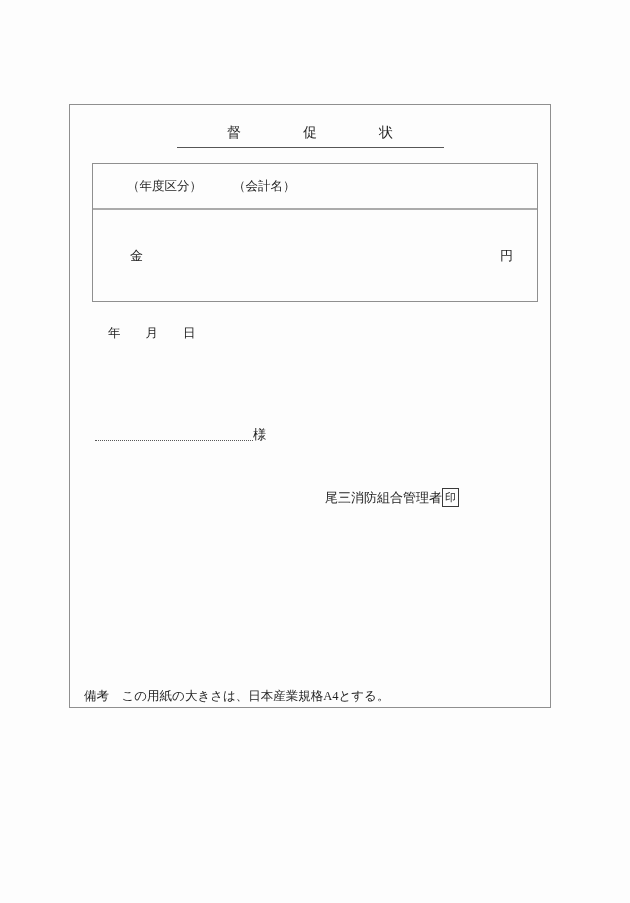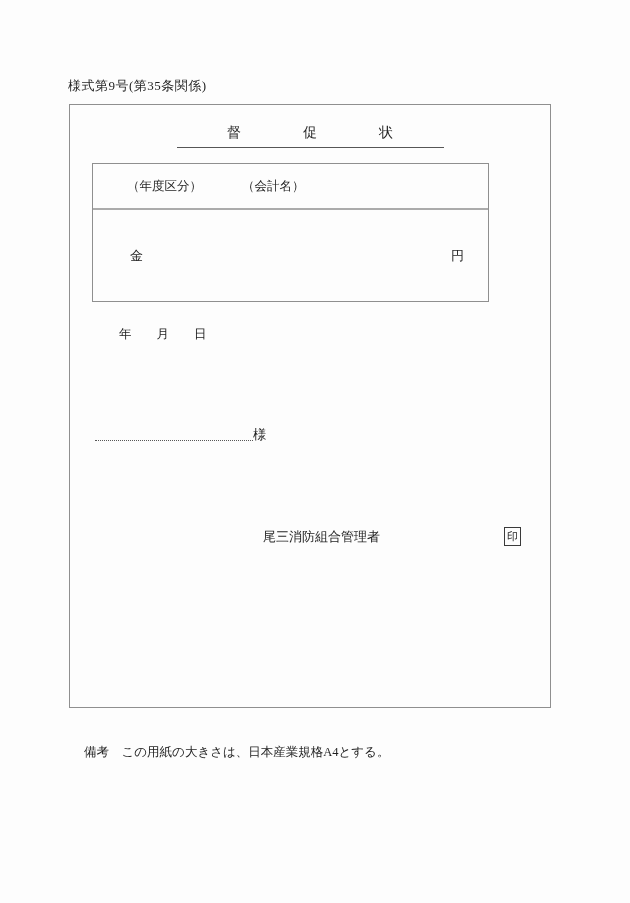--- a/index.html
+++ b/index.html
@@ -28,87 +28,86 @@
     margin: 21px auto 0;
     width: 267px;
     border-bottom: 1px solid #565656;
     display: flex; justify-content: center; gap: 62px;
     padding-bottom: 7px;
     font-size: 14px; line-height: 14px;
   }
 
   .amount-table {
     margin: 15px 0 0 22px;
-    width: 397px;
+    width: 446px;
     border: 1px solid #8f8f8f;
     box-sizing: border-box;
     background: #fdfdfd;
   }
   .amount-table .row1 {
     height: 44px;
     border-bottom: 2px solid #ababab;
     display: flex; align-items: center;
     padding-left: 34px;
     font-size: 12.5px;
   }
-  .amount-table .row1 .account-name { margin-left: 40px; }
+  .amount-table .row1 .account-name { margin-left: 31px; }
   .amount-table .row2 {
     height: 91px;
     display: flex; align-items: center; justify-content: space-between;
     padding: 0 24px 0 37px;
     font-size: 13px;
   }
 
   .body-text {
     margin: 20px 0 0 6px;
     width: 466px;
     font-size: 12px;
     line-height: 23.5px;
   }
 
   .date-line {
-    margin: 22px 0 0 49px;
-    font-size: 12.5px; line-height: 20px;
+    margin: 22px 0 0 38px;
+    font-size: 12.5px; line-height: 20px; font-family: Liberation Mono, monospace;
   }
 
   .addressee {
     display: flex; align-items: flex-end;
     margin: 83px 0 0 25px;
     font-size: 13.5px; line-height: 16px;
   }
   .addressee .dots {
     width: 158px; height: 12px;
     border-bottom: 1.5px dotted #575757;
     margin-bottom: 2px;
   }
 
   .signature-row {
-    display: flex; justify-content: space-between; align-items: center;
-    margin: 84px 0 0 193px;
+    display: flex; justify-content: center; align-items: center;
+    margin: 45px 0 0 193px;
     width: 258px;
     font-size: 13px;
   }
   .seal-box {
     width: 15px; height: 17px;
     border: 1px solid #3a3a3a;
     font-size: 11px; line-height: 17px; text-align: center;
     box-sizing: content-box;
   }
 
   .remarks {
-    position: absolute; left: 84px; top: 744px;
+    position: absolute; left: 84px; top: 688px;
     font-size: 12.5px;
   }
 </style>
 </head>
 <body>
 
 <div class="page">
 
-  <div class="form-label">様式第9号(第35条関係)</div>
 
   <div class="outer-box">
 
     <div class="title-block">
       <span>督</span>
       <span>促</span>
       <span>状</span>
     </div>
 
     <div class="amount-table">

